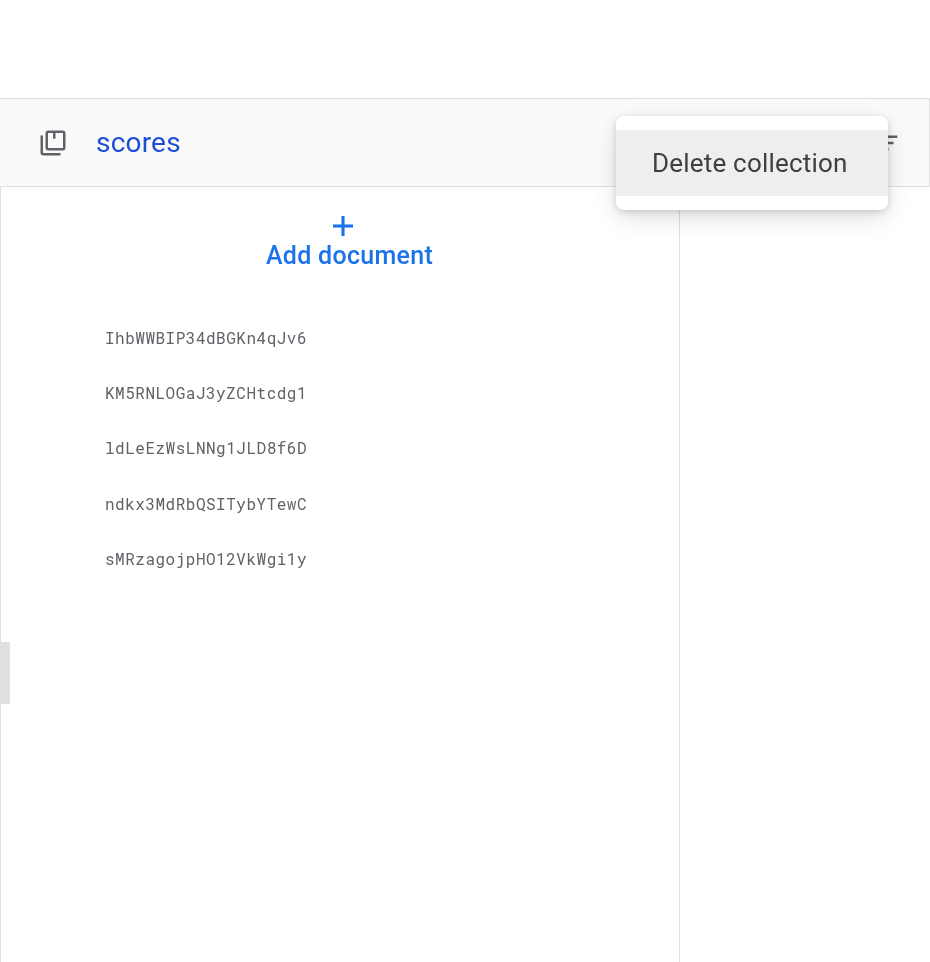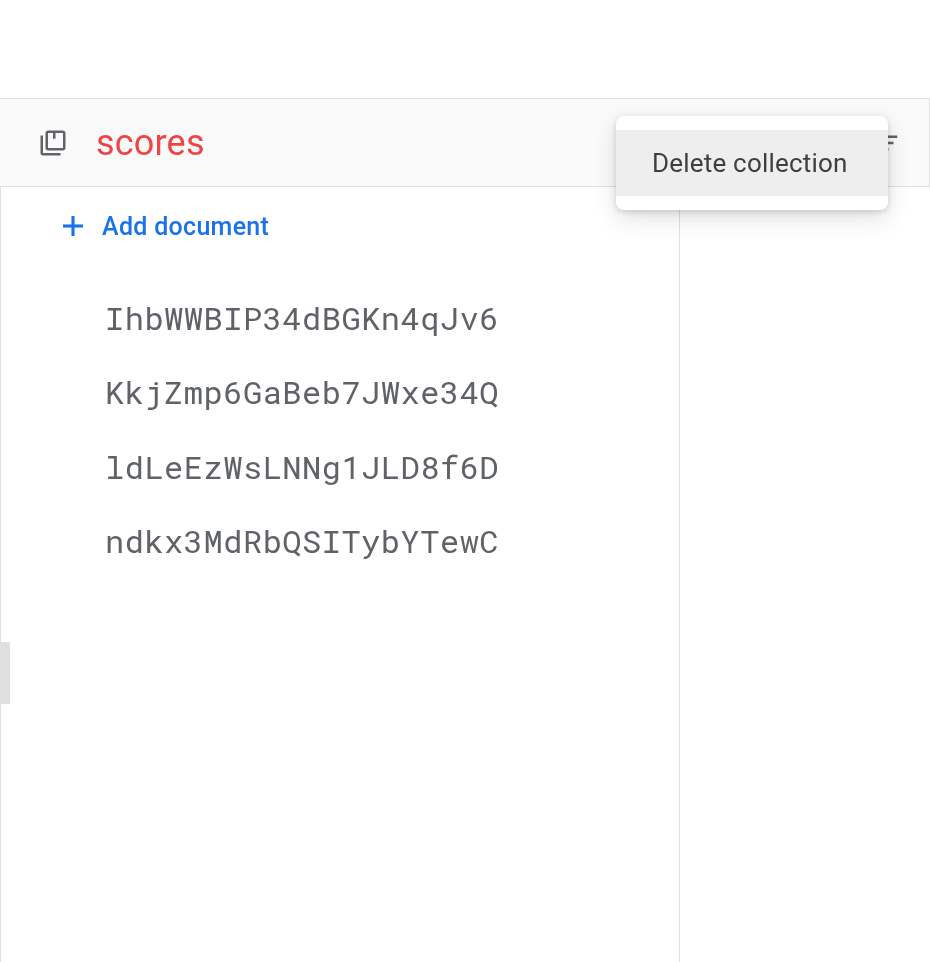--- a/index.html
+++ b/index.html
@@ -29,22 +29,22 @@
       background: #fafafa;
       position: relative;
     }
     .collection-icon {
       width: 30px;
       height: 30px;
       margin-right: 28px;
       flex-shrink: 0;
     }
     .collection-name {
-      font-size: 36px;
-      color: #ef4444;
+      font-size: 28px;
+      color: #1d4ed8;
       flex: 1;
       letter-spacing: 0.2px;
     }
     .filter-icon {
       width: 30px;
       height: 30px;
       color: #5f6368;
       cursor: pointer;
       flex-shrink: 0;
     }
@@ -62,39 +62,40 @@
       flex: 0 0 670px;
       border-right: 1px solid #e0e0e0;
       background: #fff;
       height: 100%;
     }
     .add-document-row {
       display: flex;
       align-items: center;
       padding: 24px 38px 24px 48px;
       cursor: pointer;
+      flex-direction: column;
     }
     .add-icon {
       width: 30px;
       height: 30px;
       margin-right: 14px;
       flex-shrink: 0;
     }
     .add-document-label {
       font-size: 25px;
       color: #1a73e8;
       font-weight: 500;
       letter-spacing: 0.3px;
     }
     .document-list {
       padding-top: 16px;
     }
     .document-item {
       font-family: 'Roboto Mono', 'Courier New', monospace;
-      font-size: 32px;
+      font-size: 16px;
       color: #5f6368;
       padding: 18px 20px 18px 95px;
       cursor: pointer;
       letter-spacing: 0.5px;
       line-height: 1.2;
     }
     .right-panel {
       flex: 1;
       background: #fff;
     }
@@ -152,23 +153,24 @@
       <span class="add-icon">
         <svg viewBox="0 0 24 24" width="30" height="30" fill="none" stroke="#1a73e8" stroke-width="2.5">
           <line x1="12" y1="4" x2="12" y2="20"></line>
           <line x1="4" y1="12" x2="20" y2="12"></line>
         </svg>
       </span>
       <span class="add-document-label">Add document</span>
     </div>
     <div class="document-list">
     <div class="document-item">IhbWWBIP34dBGKn4qJv6</div>
-        <div class="document-item">KkjZmp6GaBeb7JWxe34Q</div>
+        <div class="document-item">KM5RNLOGaJ3yZCHtcdg1</div>
         <div class="document-item">ldLeEzWsLNNg1JLD8f6D</div>
         <div class="document-item">ndkx3MdRbQSITybYTewC</div>
+        <div class="document-item">sMRzagojpHO12VkWgi1y</div>
       </div>
   </div>
   <div class="right-panel"></div>
 </div>
 
 <div class="dropdown-menu">
   <div class="dropdown-item">Delete collection</div>
 </div>
 
 </body></html>

